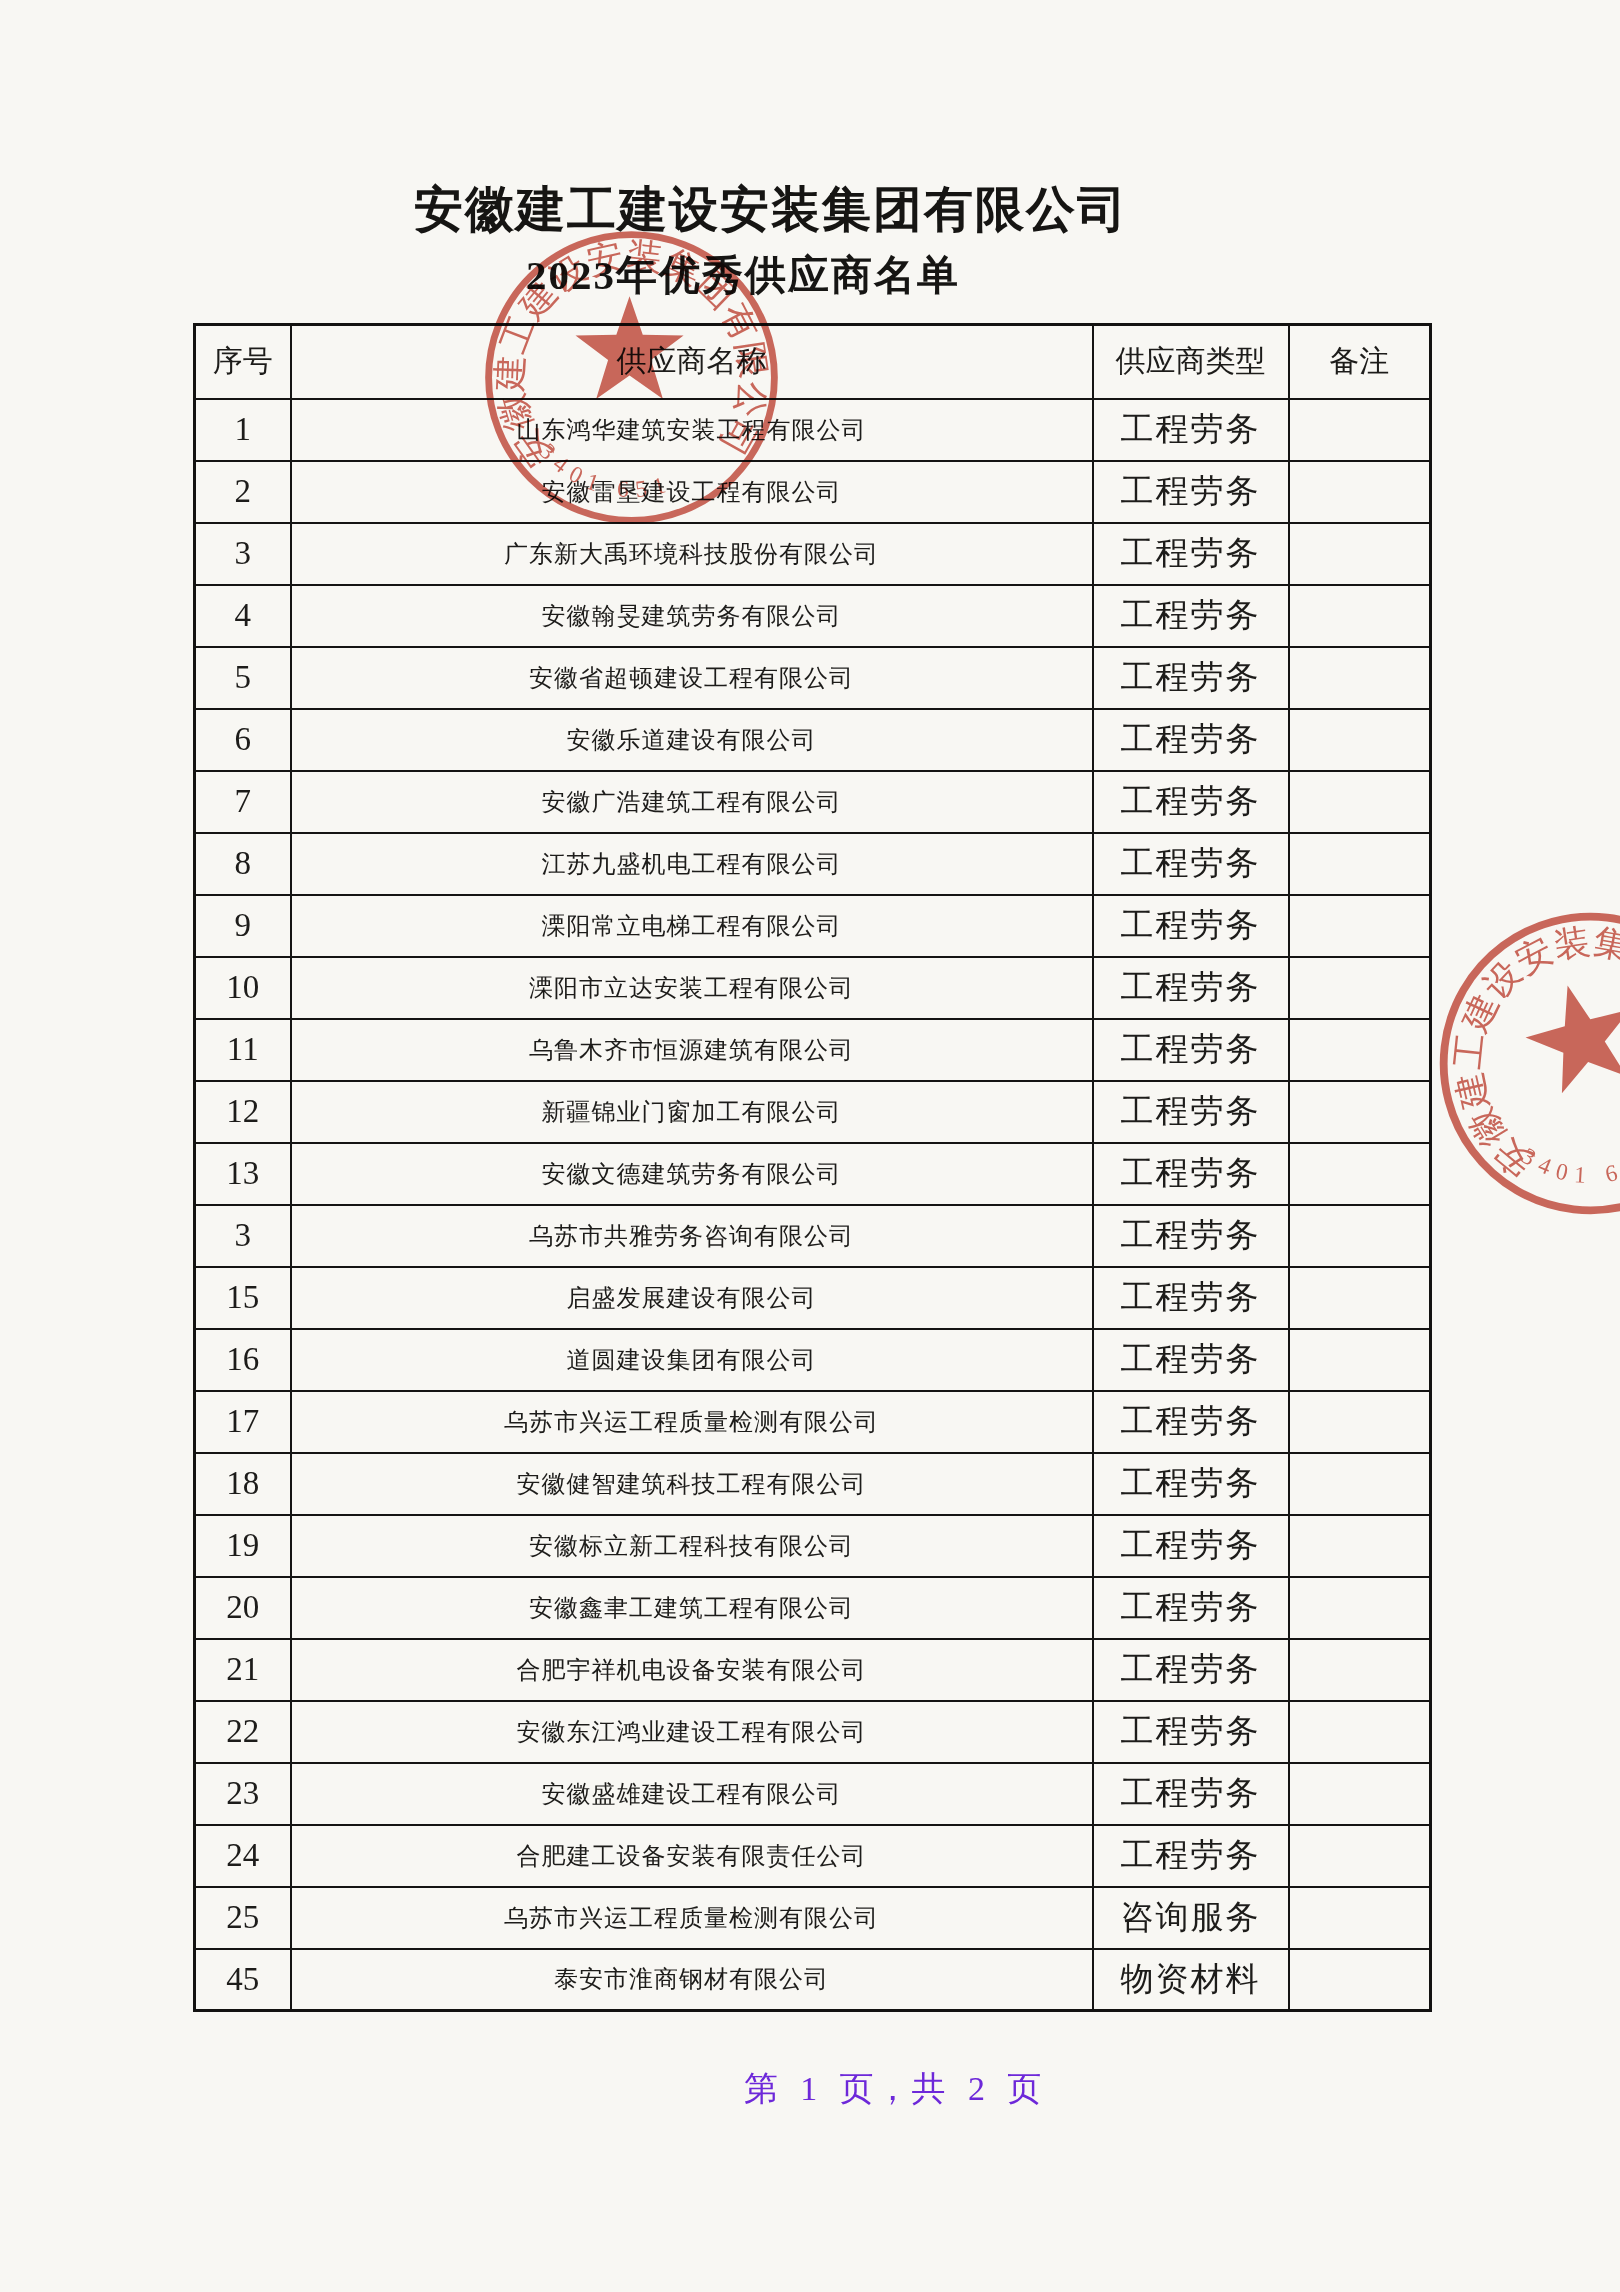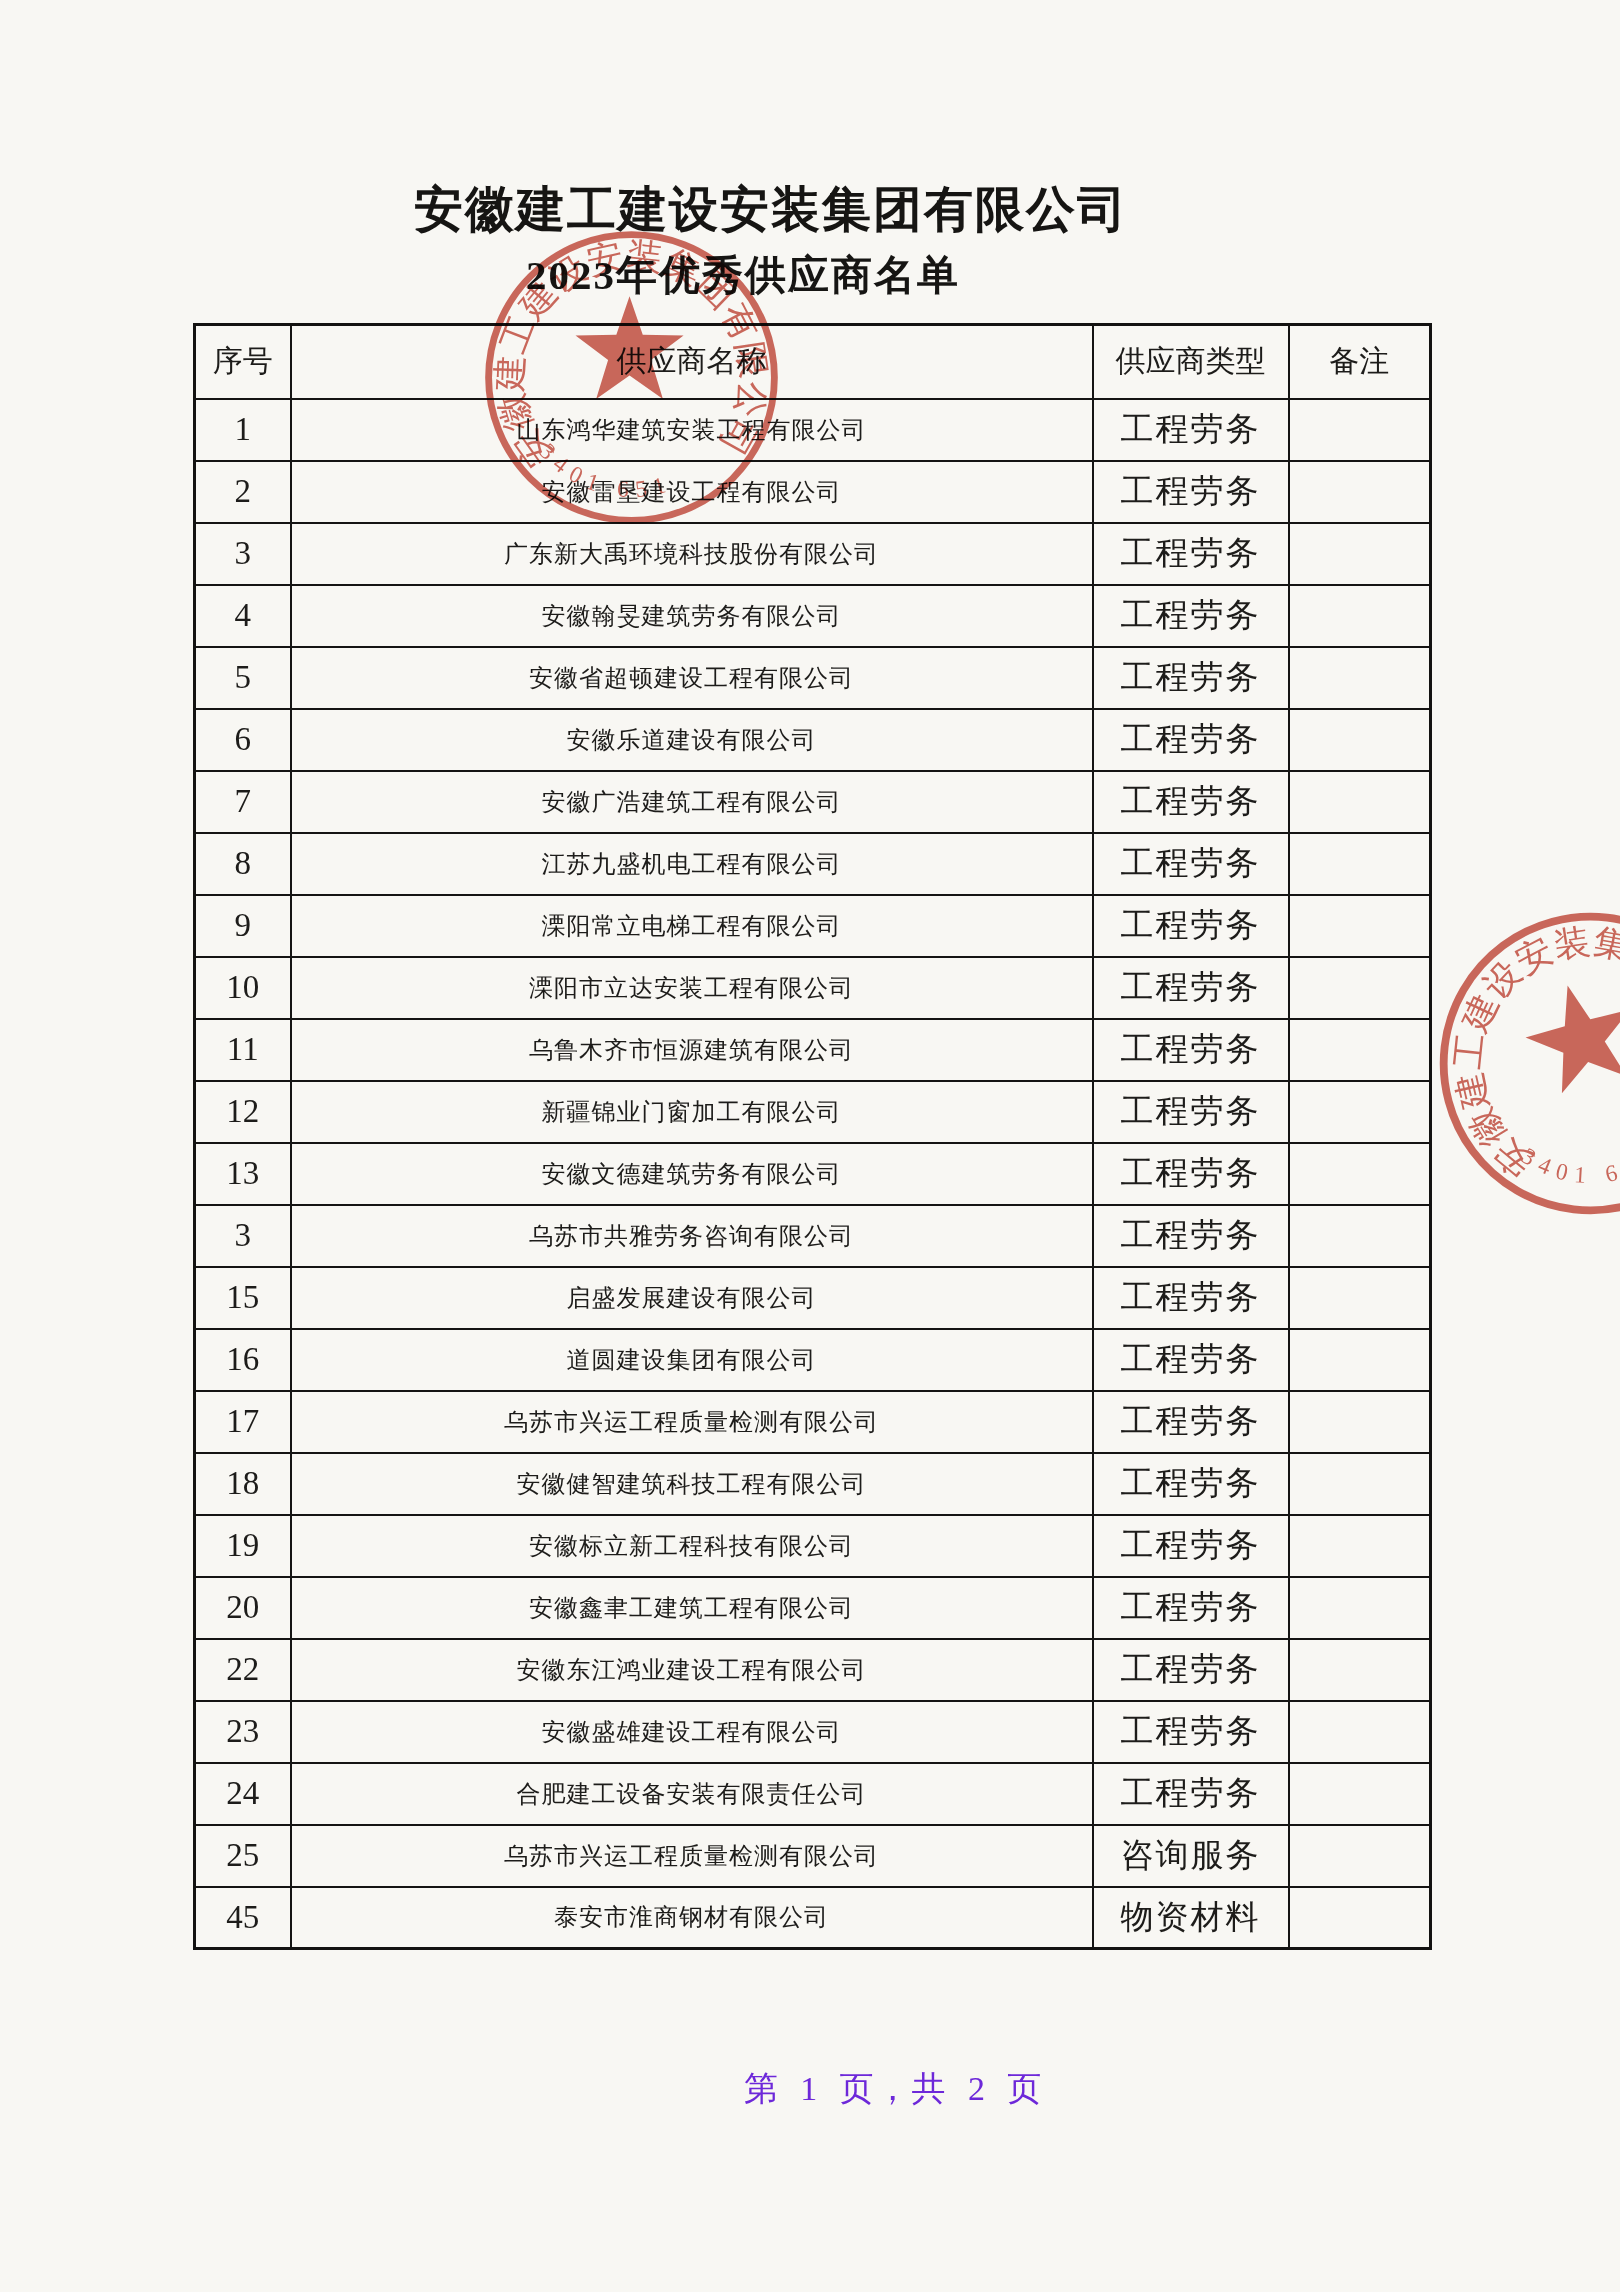--- a/index.html
+++ b/index.html
@@ -163,20 +163,26 @@
           <td class="c-type">工程劳务</td>
           <td class="c-note"></td>
         </tr>
       <tr class="drow">
           <td class="c-no">20</td>
           <td class="c-name">安徽鑫聿工建筑工程有限公司</td>
           <td class="c-type">工程劳务</td>
           <td class="c-note"></td>
         </tr>
       <tr class="drow">
+          <td class="c-no">21</td>
+          <td class="c-name">合肥宇祥机电设备安装有限公司</td>
+          <td class="c-type">工程劳务</td>
+          <td class="c-note"></td>
+        </tr>
+      <tr class="drow">
           <td class="c-no">22</td>
           <td class="c-name">安徽东江鸿业建设工程有限公司</td>
           <td class="c-type">工程劳务</td>
           <td class="c-note"></td>
         </tr>
       <tr class="drow">
           <td class="c-no">23</td>
           <td class="c-name">安徽盛雄建设工程有限公司</td>
           <td class="c-type">工程劳务</td>
           <td class="c-note"></td>

